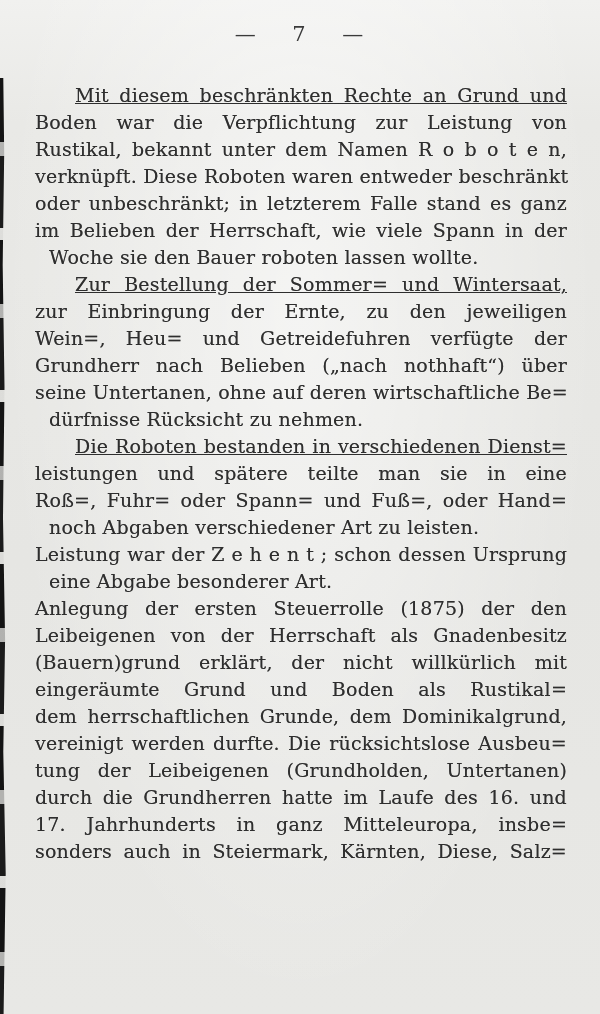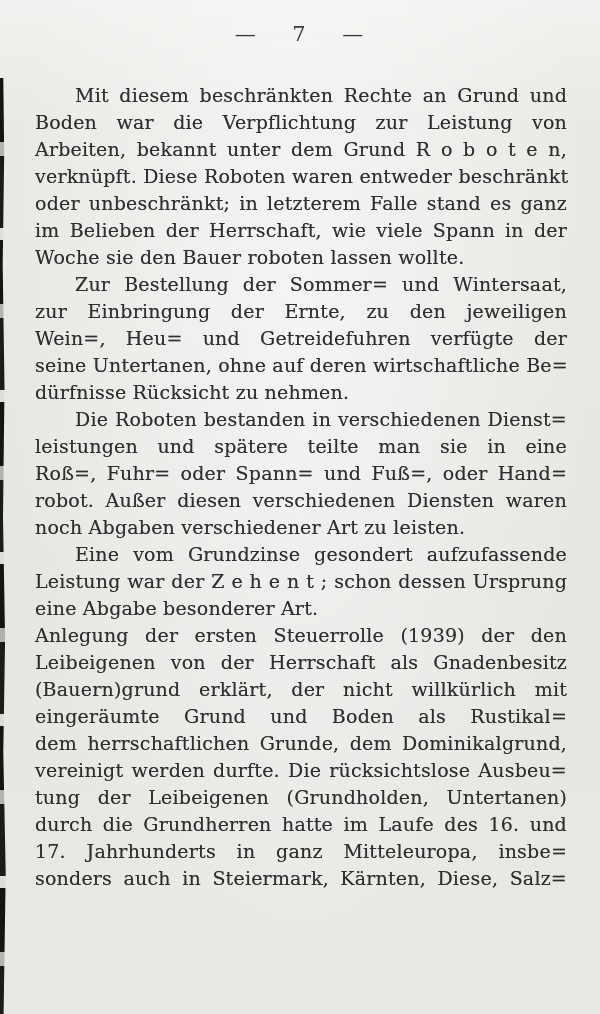--- a/index.html
+++ b/index.html
@@ -40,68 +40,67 @@
   .para{margin:0;padding:0;}
   .ln{
     display:block;
     font-size:19px;line-height:27px;
     text-align:justify;text-align-last:justify;
     white-space:nowrap;
     letter-spacing:.2px;
     color:#2e2e2e;
     text-shadow:0 0 .4px rgba(46,46,46,.55);
   }
-  .ln.end{text-align-last:left;white-space:normal;}
-  .ln.indent{text-indent:40px;}
+  .ln.end{text-align-last:left;white-space:normal;margin-left:14px;}
+  .ln.indent{text-indent:40px;text-decoration:underline;}
 </style>
 </head>
 <body>
 
 <div class="page">
 
   <div class="edge"></div>
 
   <div class="pagenum">— 7 —</div>
 
   <div class="body">
 
     <p class="para">
       <span class="ln indent">Mit diesem beschränkten Rechte an Grund und</span>
       <span class="ln">Boden war die Verpflichtung zur Leistung von</span>
-      <span class="ln">Arbeiten, bekannt unter dem Grund R o b o t e n,</span>
+      <span class="ln">Rustikal, bekannt unter dem Namen R o b o t e n,</span>
       <span class="ln">verknüpft. Diese Roboten waren entweder beschränkt</span>
       <span class="ln">oder unbeschränkt; in letzterem Falle stand es ganz</span>
       <span class="ln">im Belieben der Herrschaft, wie viele Spann in der</span>
       <span class="ln end">Woche sie den Bauer roboten lassen wollte.</span>
     </p>
 
     <p class="para">
       <span class="ln indent">Zur Bestellung der Sommer= und Wintersaat,</span>
       <span class="ln">zur Einbringung der Ernte, zu den jeweiligen</span>
       <span class="ln">Wein=, Heu= und Getreidefuhren verfügte der</span>
+      <span class="ln">Grundherr nach Belieben („nach nothhaft“) über</span>
       <span class="ln">seine Untertanen, ohne auf deren wirtschaftliche Be=</span>
       <span class="ln end">dürfnisse Rücksicht zu nehmen.</span>
     </p>
 
     <p class="para">
       <span class="ln indent">Die Roboten bestanden in verschiedenen Dienst=</span>
       <span class="ln">leistungen und spätere teilte man sie in eine</span>
       <span class="ln">Roß=, Fuhr= oder Spann= und Fuß=, oder Hand=</span>
-      <span class="ln">robot. Außer diesen verschiedenen Diensten waren</span>
       <span class="ln end">noch Abgaben verschiedener Art zu leisten.</span>
     </p>
 
     <p class="para">
-      <span class="ln indent">Eine vom Grundzinse gesondert aufzufassende</span>
       <span class="ln">Leistung war der Z e h e n t ; schon dessen Ursprung</span>
       <span class="ln end">eine Abgabe besonderer Art.</span>
     </p>
 
     <p class="para">
-      <span class="ln">Anlegung der ersten Steuerrolle (1939) der den</span>
+      <span class="ln">Anlegung der ersten Steuerrolle (1875) der den</span>
       <span class="ln">Leibeigenen von der Herrschaft als Gnadenbesitz</span>
       <span class="ln">(Bauern)grund erklärt, der nicht willkürlich mit</span>
       <span class="ln">eingeräumte Grund und Boden als Rustikal=</span>
       <span class="ln">dem herrschaftlichen Grunde, dem Dominikalgrund,</span>
       <span class="ln">vereinigt werden durfte. Die rücksichtslose Ausbeu=</span>
       <span class="ln">tung der Leibeigenen (Grundholden, Untertanen)</span>
       <span class="ln">durch die Grundherren hatte im Laufe des 16. und</span>
       <span class="ln">17. Jahrhunderts in ganz Mitteleuropa, insbe=</span>
       <span class="ln">sonders auch in Steiermark, Kärnten, Diese, Salz=</span>
     </p>

